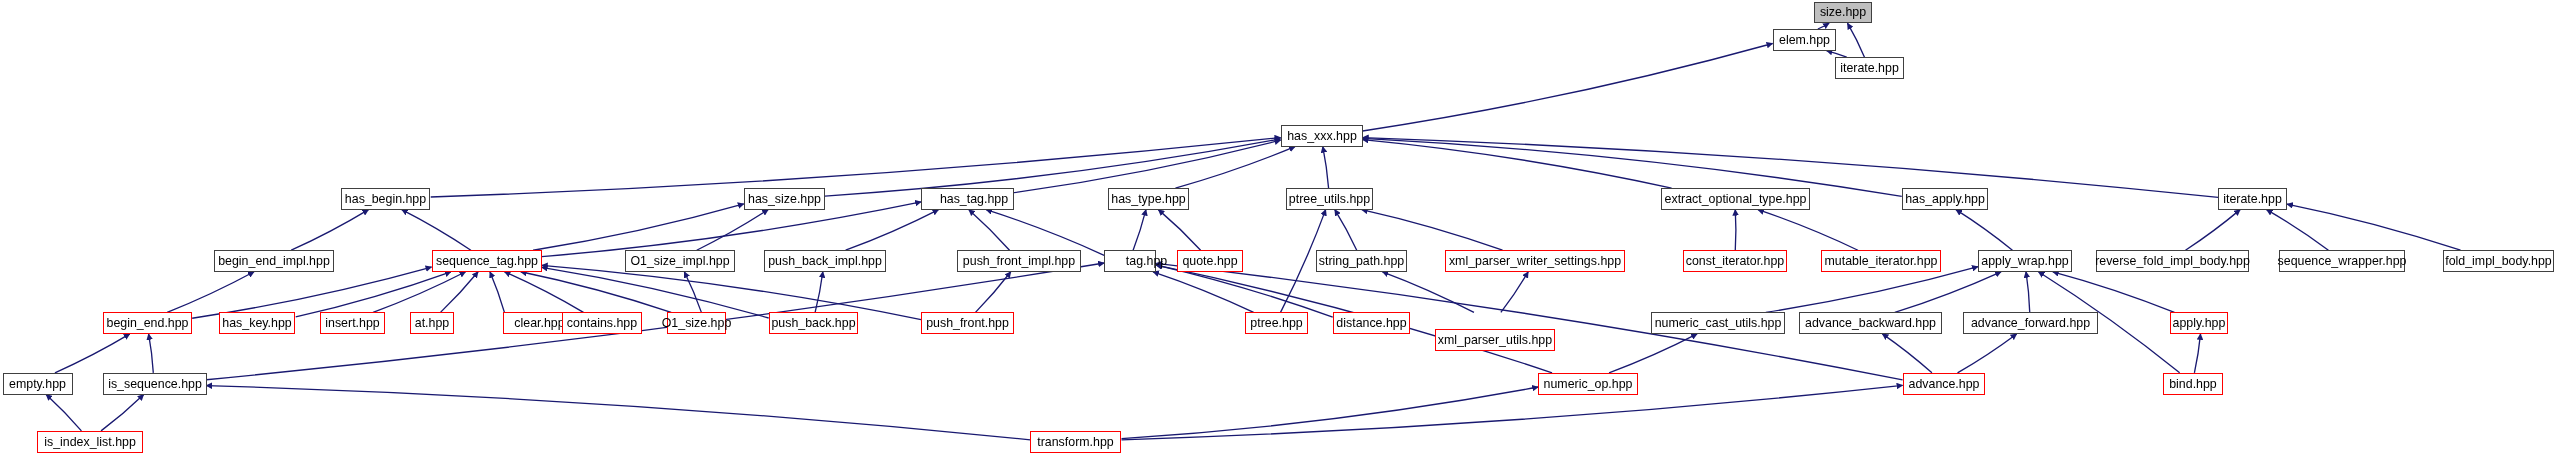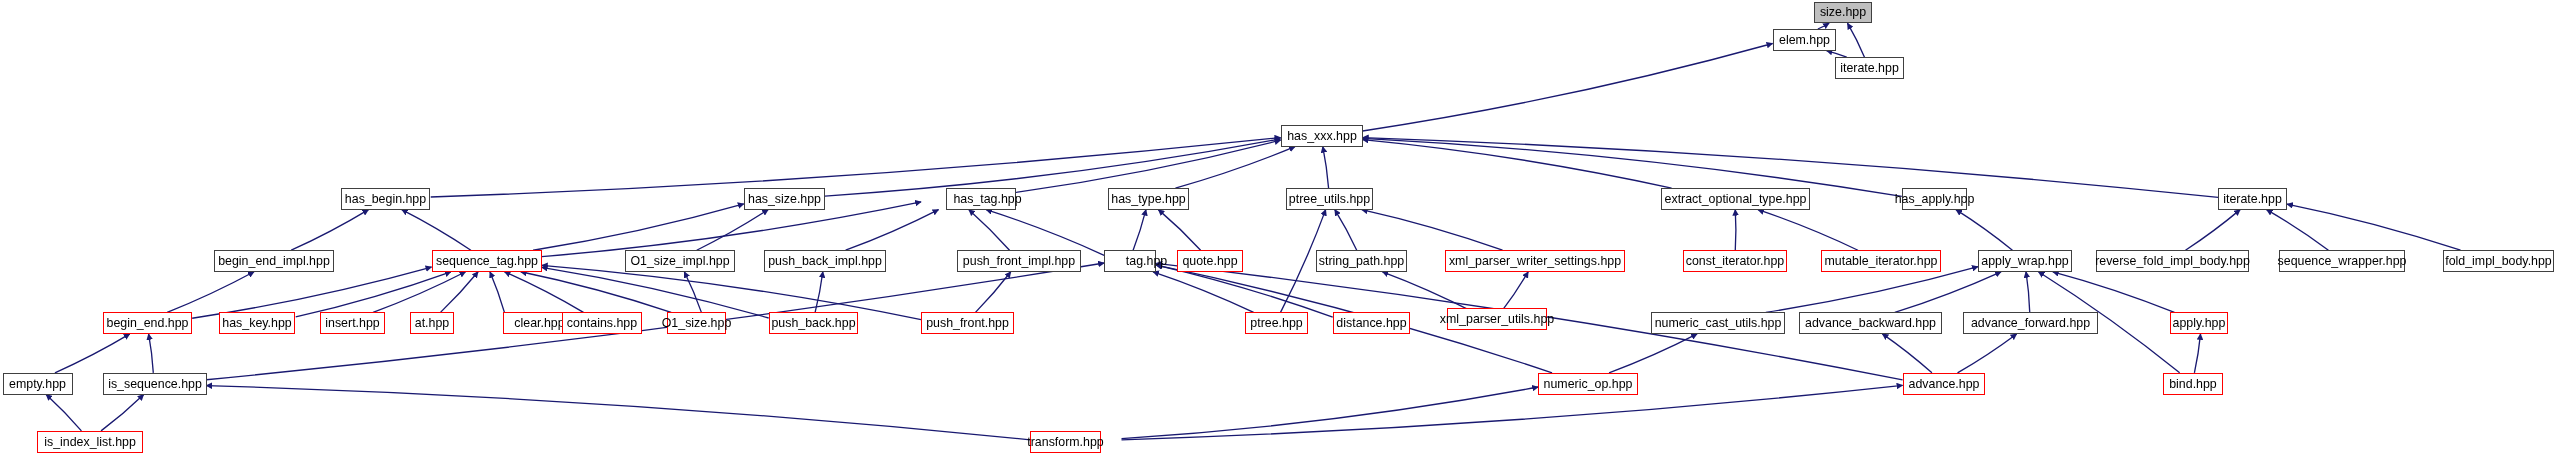--- a/index.html
+++ b/index.html
@@ -137,33 +137,33 @@
       </div>
       <div class="node" style="left: 1281px; top: 125px; width: 82px;">
         <span class="lbl">has_xxx.hpp</span>
       </div>
       <div class="node" style="left: 341px; top: 188px; width: 89px;">
         <span class="lbl">has_begin.hpp</span>
       </div>
       <div class="node" style="left: 744px; top: 188px; width: 81px;">
         <span class="lbl">has_size.hpp</span>
       </div>
-      <div class="node" style="left: 946px; top: 188px; width: 70px; padding-left: 13px;">
+      <div class="node" style="left: 921px; top: 188px; width: 93px; padding-left: 13px;">
         <span class="lbl">has_tag.hpp</span>
       </div>
       <div class="node" style="left: 1108px; top: 188px; width: 81px; justify-content: center;">
         <span class="lbl">has_type.hpp</span>
       </div>
       <div class="node" style="left: 1286px; top: 188px; width: 87px;">
         <span class="lbl">ptree_utils.hpp</span>
       </div>
       <div class="node" style="left: 1661px; top: 188px; width: 149px;">
         <span class="lbl">extract_optional_type.hpp</span>
       </div>
-      <div class="node" style="left: 1902px; top: 188px; width: 65px; text-align: center;">
+      <div class="node" style="left: 1902px; top: 188px; width: 86px; text-align: center;">
         <span class="lbl">has_apply.hpp</span>
       </div>
       <div class="node" style="left: 2218px; top: 188px; width: 69px;">
         <span class="lbl">iterate.hpp</span>
       </div>
       <div class="node" style="left: 214px; top: 250px; width: 120px;">
         <span class="lbl">begin_end_impl.hpp</span>
       </div>
       <div class="node red" style="left: 432px; top: 250px; width: 110px;">
         <span class="lbl">sequence_tag.hpp</span>
@@ -233,21 +233,21 @@
       </div>
       <div class="node red" style="left: 921px; top: 312px; width: 93px;">
         <span class="lbl">push_front.hpp</span>
       </div>
       <div class="node red" style="left: 1245px; top: 312px; width: 63px;">
         <span class="lbl">ptree.hpp</span>
       </div>
       <div class="node red" style="left: 1333px; top: 312px; width: 77px;">
         <span class="lbl">distance.hpp</span>
       </div>
-      <div class="node red" style="left: 1435px; top: 308px; width: 100px; margin-left: 12px;">
+      <div class="node red" style="left: 1435px; top: 329px; width: 120px;">
         <span class="lbl">xml_parser_utils.hpp</span>
       </div>
       <div class="node" style="left: 1651px; top: 312px; width: 134px;">
         <span class="lbl">numeric_cast_utils.hpp</span>
       </div>
       <div class="node" style="left: 1799px; top: 312px; width: 143px;">
         <span class="lbl">advance_backward.hpp</span>
       </div>
       <div class="node" style="left: 1963px; top: 312px; width: 135px;">
         <span class="lbl">advance_forward.hpp</span>
@@ -266,18 +266,18 @@
       </div>
       <div class="node red" style="left: 1903px; top: 373px; width: 82px;">
         <span class="lbl">advance.hpp</span>
       </div>
       <div class="node red" style="left: 2163px; top: 373px; width: 60px;">
         <span class="lbl">bind.hpp</span>
       </div>
       <div class="node red" style="left: 37px; top: 431px; width: 106px;">
         <span class="lbl">is_index_list.hpp</span>
       </div>
-      <div class="node red" style="left: 1030px; top: 431px; width: 71px;">
+      <div class="node red" style="left: 1030px; top: 431px; width: 91px;">
         <span class="lbl">transform.hpp</span>
       </div>
     </div>
 </div>
 
 
 </body></html>

